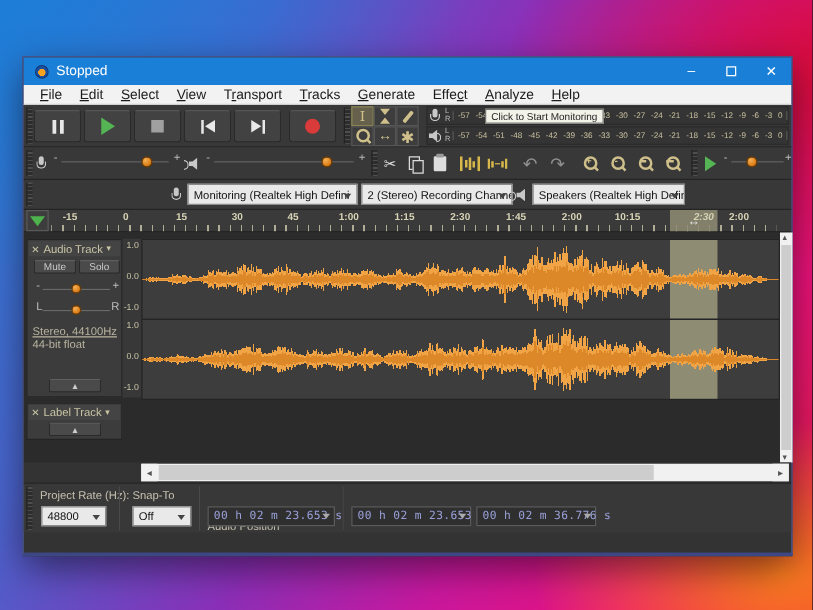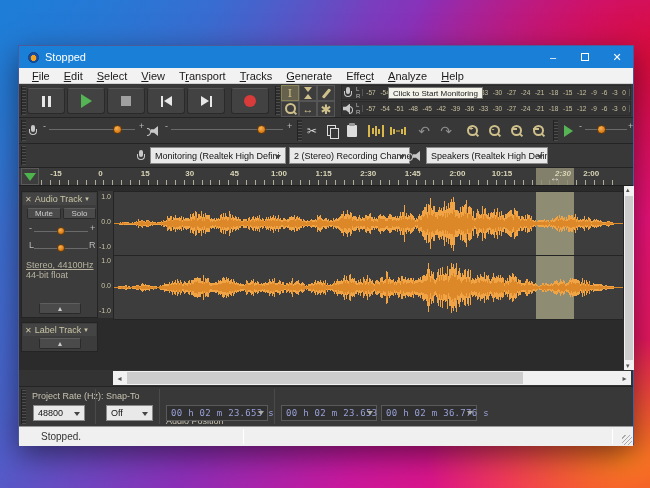--- a/index.html
+++ b/index.html
@@ -491,21 +491,15 @@
         </div>
       <div class="vsep" style="left:255px;"></div>
       <div class="timefield" style="left:262px;top:18px;width:96px;">
           <span>00 h 02 m 23.653 s</span>
         </div>
       <div class="timefield" style="left:362px;top:18px;width:96px;">
           <span>00 h 02 m 36.776 s</span>
         </div>
     </div>
 
-    <div class="statusbar">
-      <span class="abs" style="left:22px;top:4px;">Stopped.</span>
-      <div class="sdiv" style="left:224px;"></div>
-      <div class="sdiv" style="left:593px;"></div>
-      <div class="grip"></div>
-    </div>
 
   </div>
 </div>
 
 </body></html>

